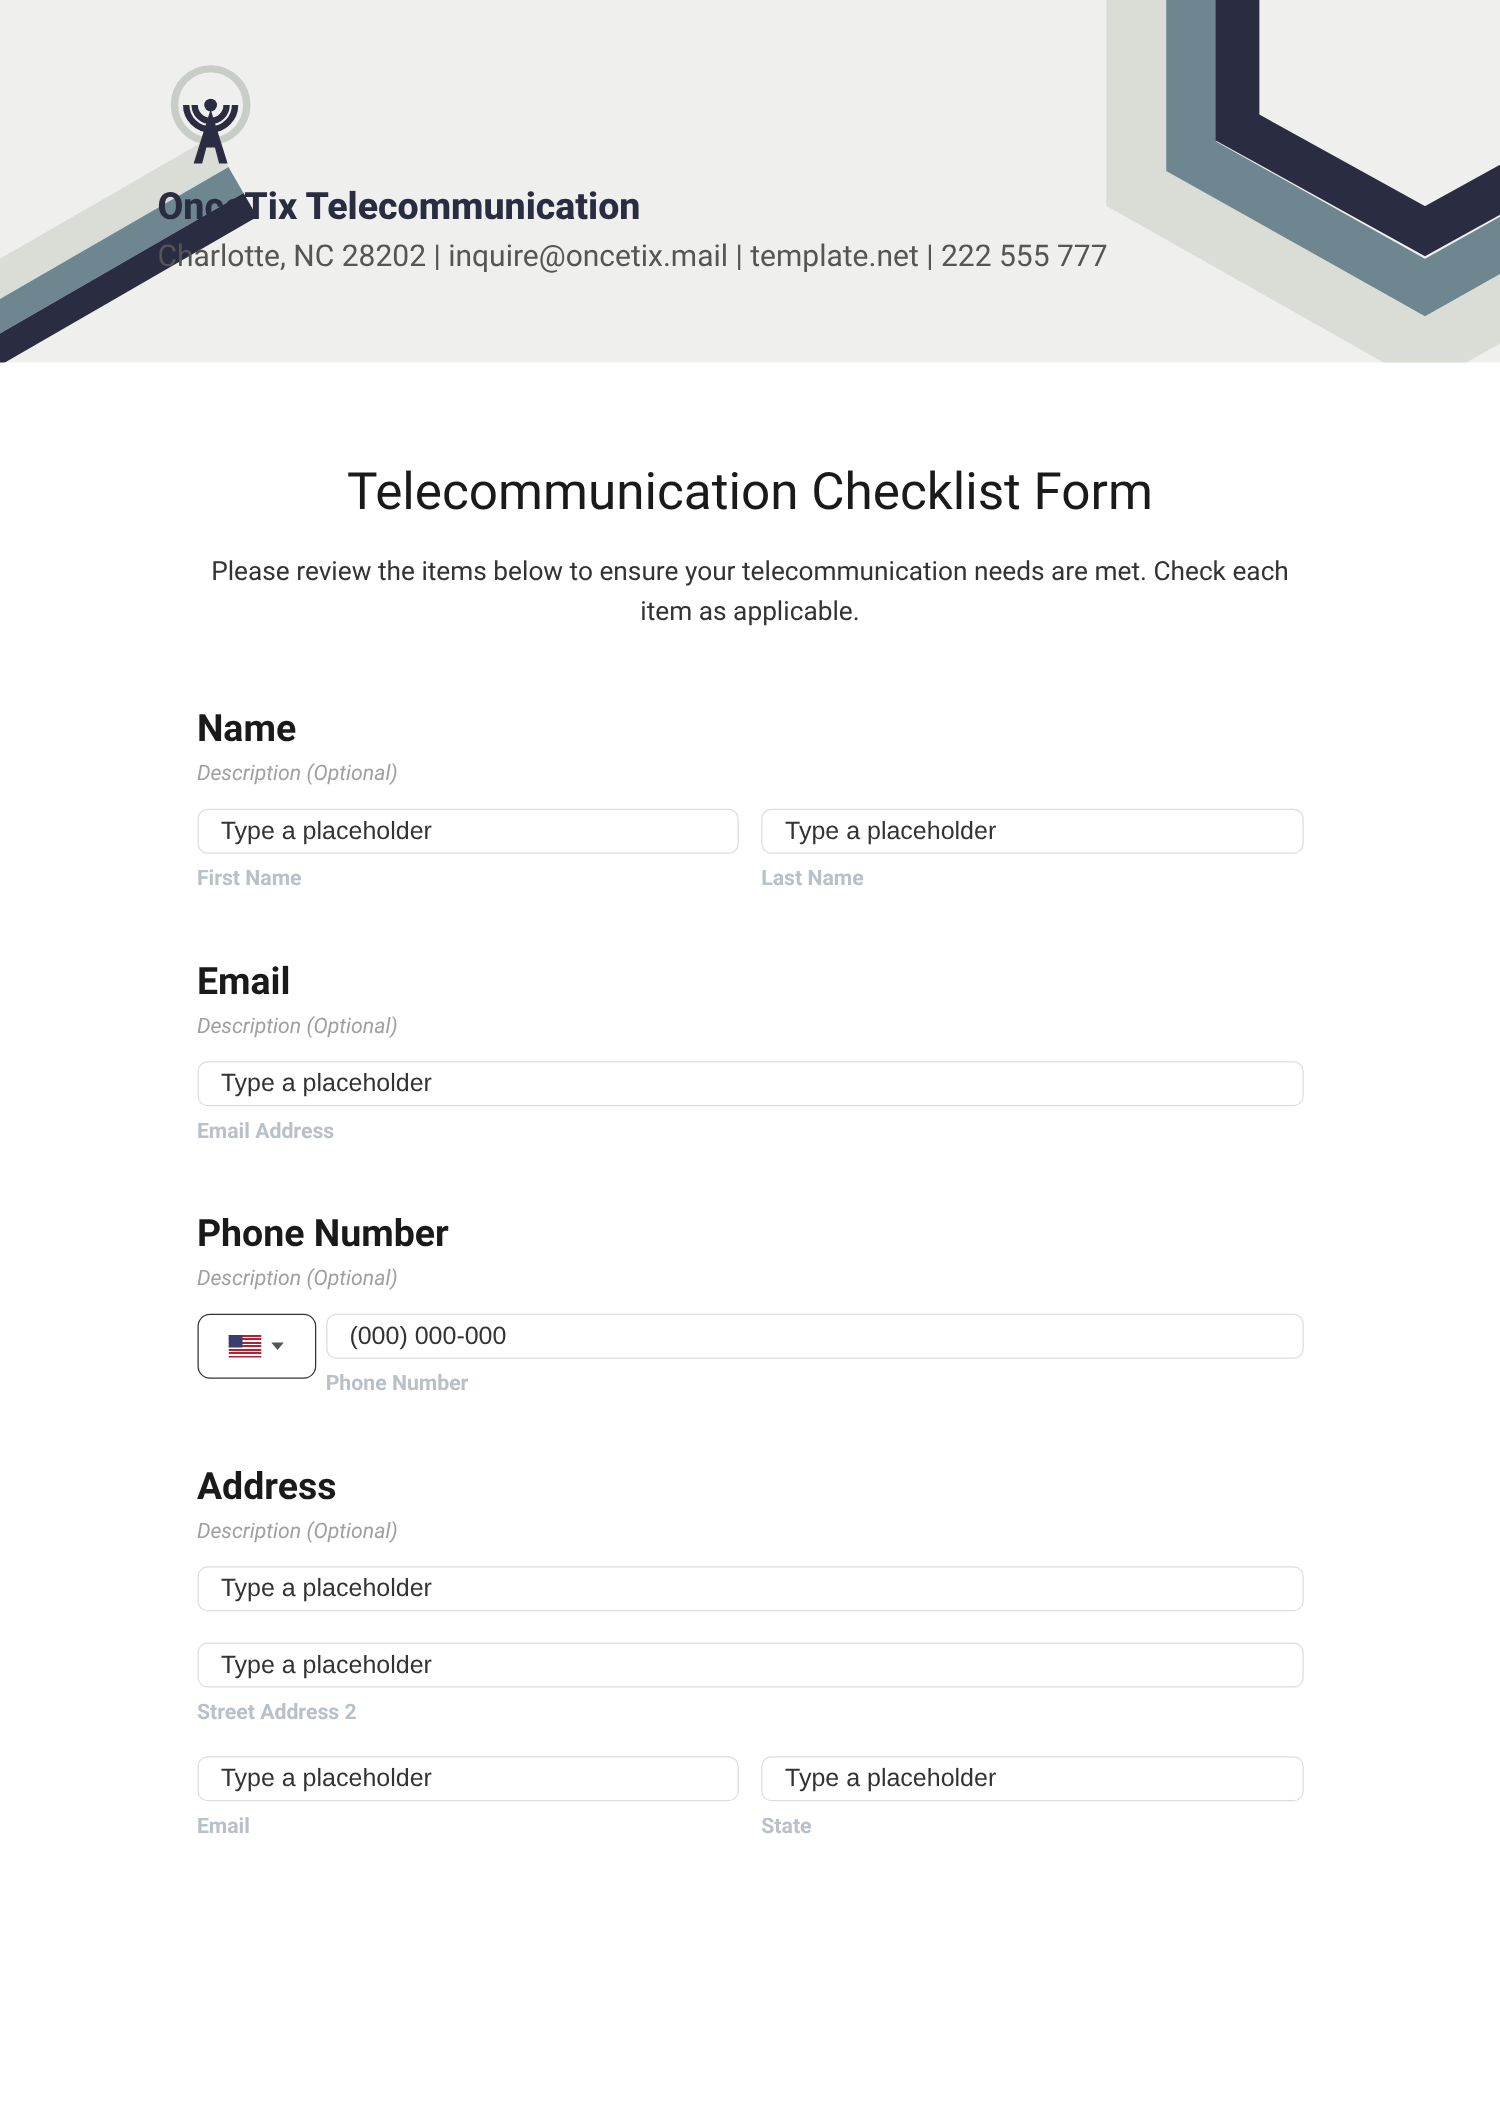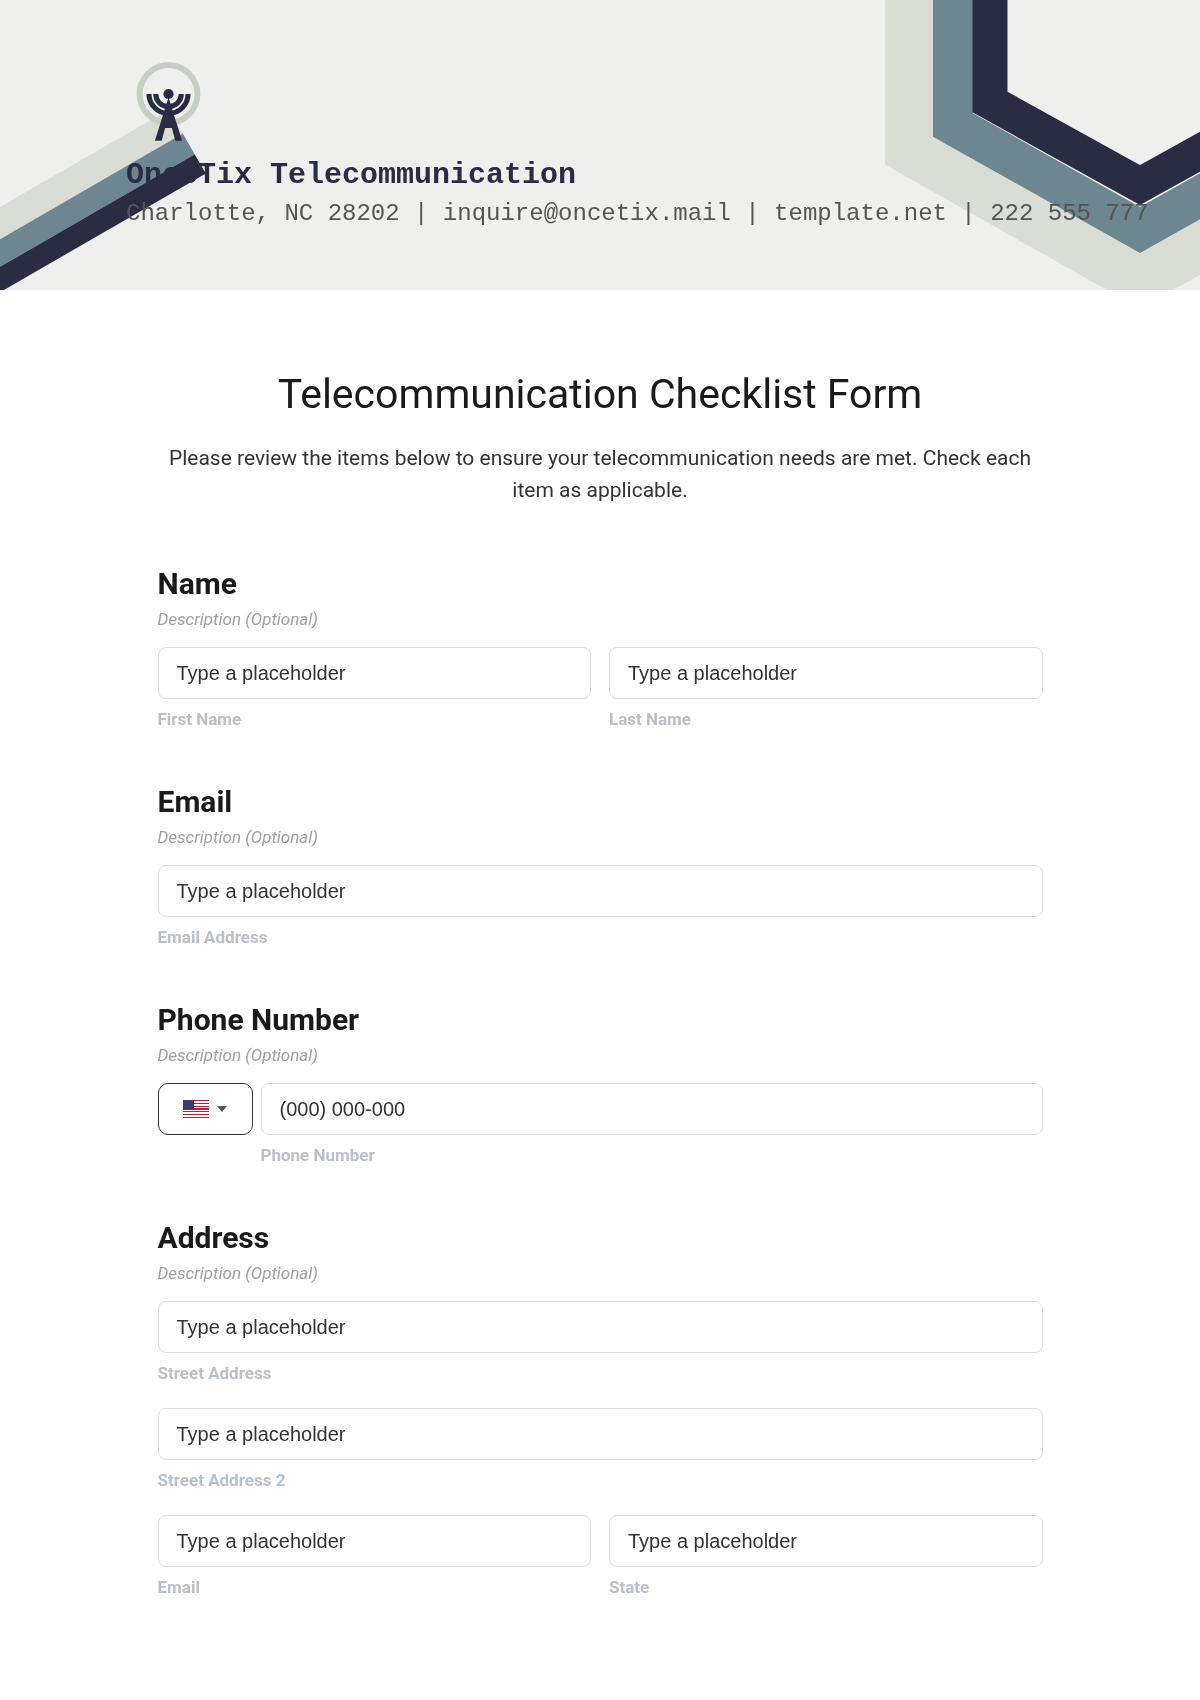--- a/index.html
+++ b/index.html
@@ -1,32 +1,32 @@
 <!DOCTYPE html>
 <html><head>
 <meta charset="utf-8">
 <style>
   * { box-sizing: border-box; margin: 0; padding: 0; }
   body { font-family: -apple-system, BlinkMacSystemFont, "Segoe UI", Roboto, Arial, sans-serif; width: 1200px; background: #fff; }
   .header-bg { position: relative; width: 100%; height: 290px; background: #efefed; overflow: hidden; }
-  .header-content { position: absolute; left: 126px; top: 60px; font-family: Liberation Mono, monospace; }
+  .header-content { position: absolute; left: 126px; top: 50px; }
   .logo { width: 85px; height: 85px; position: relative; }
   .company-name { font-size: 30px; font-weight: 800; color: #2a2c42; margin-top: 13px; }
   .company-info { font-size: 24px; color: #555; margin-top: 8px; }
   .hex-topright { position: absolute; top: -280px; right: -240px; }
   .stripe-bottomleft { position: absolute; bottom: -10px; left: -80px; transform: rotate(-30deg); }
   .form-container { width: 925px; margin: 80px auto 0; padding: 0 20px; }
   .form-title { font-size: 41px; font-weight: 400; color: #1a1a1a; text-align: center; margin-bottom: 25px; }
   .form-subtitle { font-size: 21px; color: #333; text-align: center; line-height: 1.5; margin-bottom: 60px; padding: 0 10px;}
   .field-group { margin-bottom: 55px; }
   .field-label { font-size: 30px; font-weight: 700; color: #1a1a1a; margin-bottom: 8px; }
   .field-desc { font-size: 17px; font-style: italic; color: #a0a0a0; margin-bottom: 18px; }
   .row { display: flex; gap: 18px; }
   .col { flex: 1; }
-  input.text-input { width: 100%; height: 52px; border: 1px solid #ddd; border-radius: 8px; padding: 0 18px; font-size: 20px; color: #333; background: #fff; }
+  input.text-input { width: 100%; height: 36px; border: 1px solid #ddd; border-radius: 8px; padding: 0 18px; font-size: 20px; color: #333; background: #fff; }
   input.text-input::placeholder { color: #333; }
   .sublabel { font-size: 17px; color: #b8c0c8; margin-top: 10px; font-weight: 700; }
   .phone-row { display: flex; gap: 8px; align-items: flex-start; }
   .country-select { width: 95px; height: 52px; border: 1.5px solid #333; border-radius: 10px; display: flex; align-items: center; justify-content: center; gap: 8px; cursor: pointer; background: #fff; }
   .flag { width: 26px; height: 18px; background: linear-gradient(to bottom, #b22234 0%, #b22234 8%, #fff 8%, #fff 15%, #b22234 15%, #b22234 23%, #fff 23%, #fff 31%, #b22234 31%, #b22234 38%, #fff 38%, #fff 46%, #b22234 46%, #b22234 54%, #fff 54%, #fff 62%, #b22234 62%, #b22234 69%, #fff 69%, #fff 77%, #b22234 77%, #b22234 85%, #fff 85%, #fff 92%, #b22234 92%); position: relative; }
   .flag::before { content: ""; position: absolute; top: 0; left: 0; width: 11px; height: 10px; background: #3c3b6e; }
   .chevron { width: 0; height: 0; border-left: 5px solid transparent; border-right: 5px solid transparent; border-top: 6px solid #555; }
   .phone-col { flex: 1; }
   .address-block input { margin-bottom: 0; }
   .address-item { margin-bottom: 25px; }
@@ -103,21 +103,20 @@
         <div class="sublabel">Phone Number</div>
       </div>
     </div>
   </div>
 
   <div class="field-group address-block">
     <div class="field-label">Address</div>
     <div class="field-desc">Description (Optional)</div>
     <div class="address-item">
       <input type="text" class="text-input" placeholder="Type a placeholder" style="">
-      <div class="sublabel">Street Address</div>
     </div>
     <div class="address-item">
       <input type="text" class="text-input" placeholder="Type a placeholder" style="">
       <div class="sublabel">Street Address 2</div>
     </div>
     <div class="row address-item">
       <div class="col">
         <input type="text" class="text-input" placeholder="Type a placeholder" style="">
         <div class="sublabel">Email</div>
       </div>

